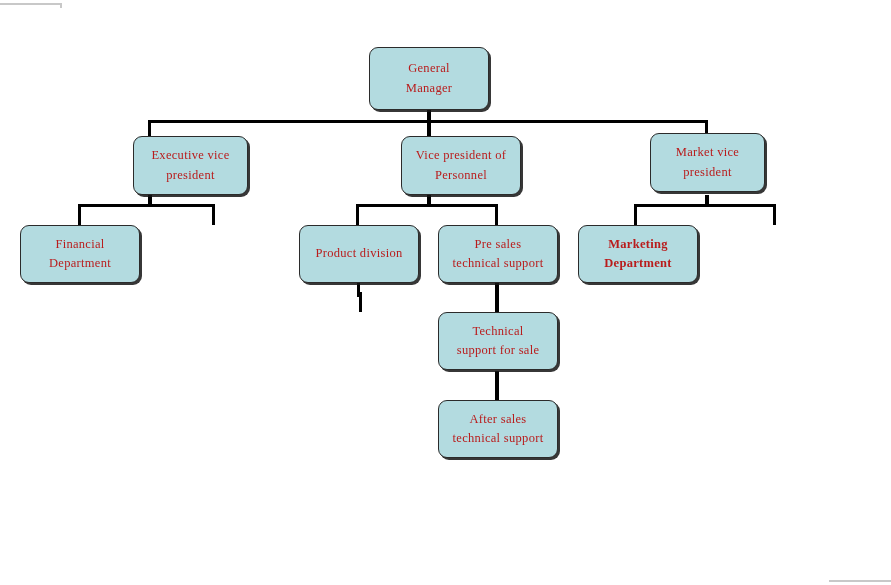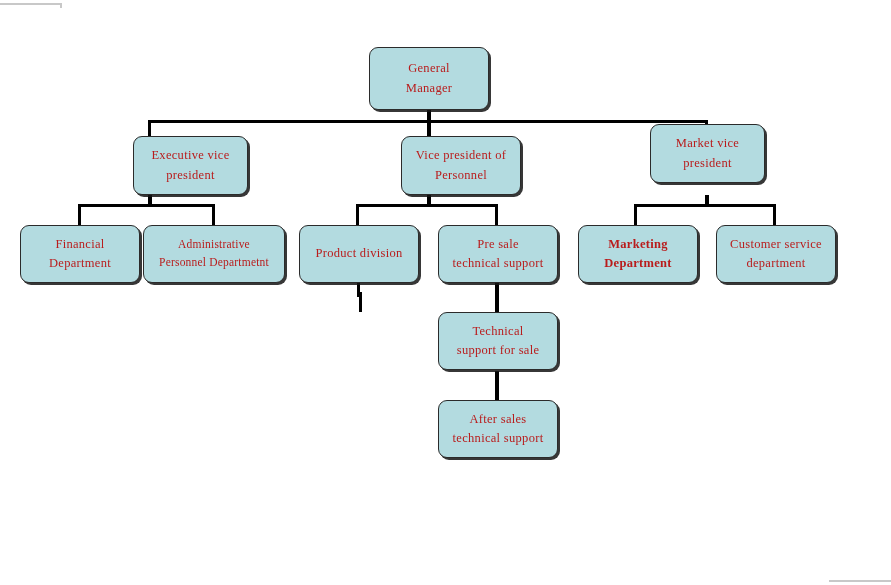--- a/index.html
+++ b/index.html
@@ -108,53 +108,45 @@
   <div class="node" style="left:93px; top:136px; width:115px; height:59px;margin-left:40px;">
     <span class="ln">Executive vice</span>
     <span class="ln">president</span>
   </div>
 
   <div class="node" style="left:369px; top:136px; width:120px; height:59px;margin-left:32px;">
     <span class="ln">Vice president of</span>
     <span class="ln">Personnel</span>
   </div>
 
-  <div class="node" style="left:650px; top:124px; width:115px; height:59px;">
+  <div class="node" style="left:650px; top:133px; width:115px; height:59px;">
     <span class="ln">Market vice</span>
     <span class="ln">president</span>
   </div>
 
   <div class="node" style="left:20px; top:225px; width:120px; height:58px;">
     <span class="ln">Financial</span>
     <span class="ln">Department</span>
   </div>
 
-  <div class="node small" style="left:143px; top:225px; width:142px; height:58px;">
-    <span class="ln">Administrative</span>
-    <span class="ln">Personnel Departmetnt</span>
-  </div>
 
   <div class="node" style="left:299px; top:225px; width:120px; height:58px;">
     <span class="ln">Product division</span>
   </div>
 
   <div class="node" style="left:438px; top:225px; width:120px; height:58px;">
-    <span class="ln">Pre sale</span>
+    <span class="ln">Pre sales</span>
     <span class="ln">technical support</span>
   </div>
 
   <div class="node" style="left:578px; top:225px; width:120px; height:58px;font-weight:bold;">
     <span class="ln">Marketing</span>
     <span class="ln">Department</span>
   </div>
 
-  <div class="node" style="left:716px; top:225px; width:120px; height:58px;">
-    <span class="ln">Customer service</span>
-    <span class="ln">department</span>
-  </div>
 
 
   <div class="node" style="left:438px; top:312px; width:120px; height:58px;">
     <span class="ln">Technical</span>
     <span class="ln">support for sale</span>
   </div>
 
   <div class="node" style="left:438px; top:400px; width:120px; height:58px;">
     <span class="ln">After sales</span>
     <span class="ln">technical support</span>

